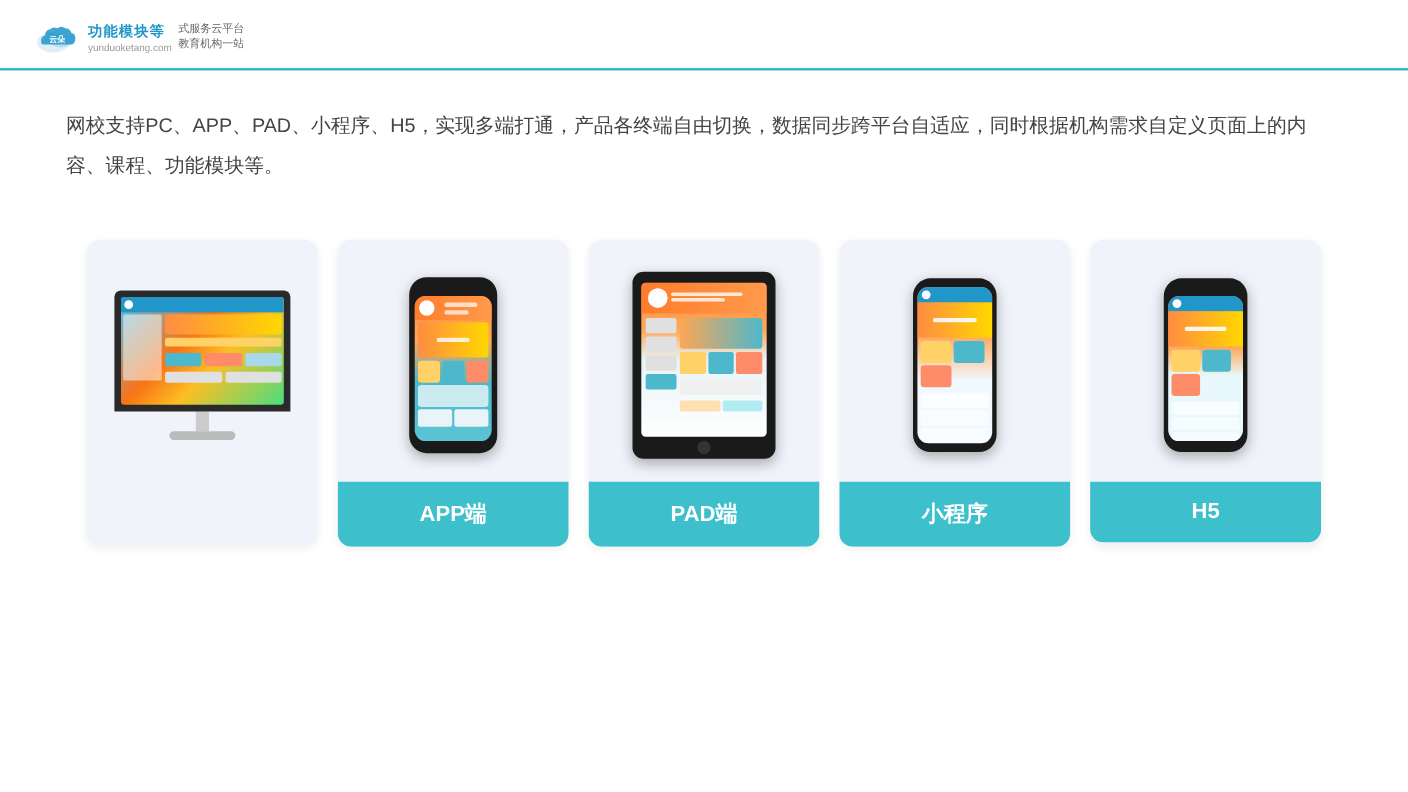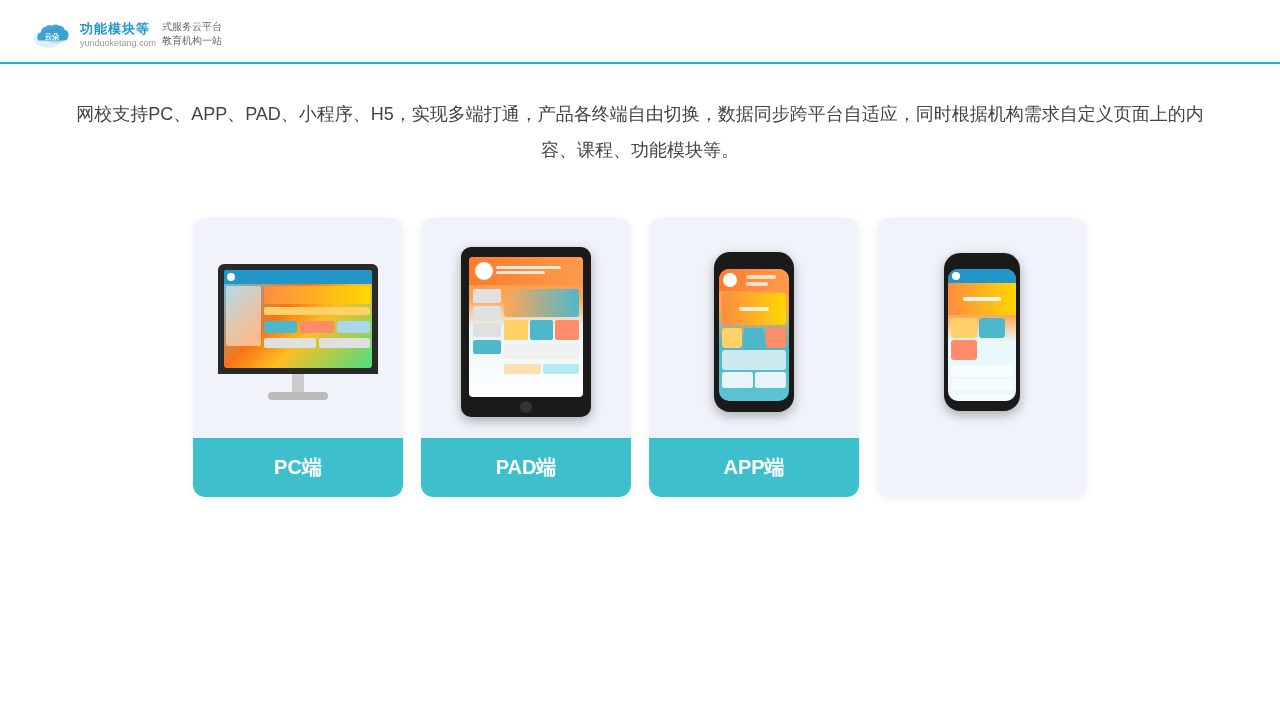--- a/index.html
+++ b/index.html
@@ -73,21 +73,20 @@
       white-space: nowrap;
       line-height: 1.4;
     }
 
     
     .description {
       padding: 32px 60px 20px 60px;
       font-size: 18px;
       color: #444;
       line-height: 2;
-      text-align: center;
     }
 
     
     .cards-container {
       display: flex;
       justify-content: center;
       gap: 18px;
       padding: 20px 50px;
       margin-top: 10px;
     }
@@ -436,21 +435,53 @@
                   <div style="flex:1;height:10px;background:#e0e0e0;border-radius:2px;"></div>
                 </div>
               </div>
             </div>
           </div>
         </div>
         <div class="monitor-stand"></div>
         <div class="monitor-base"></div>
       </div>
     </div>
-    <div class="card-label">PC端</div>
+  </div>
+
+  <div class="card">
+    <div class="card-image-area">
+      <div class="phone-mockup">
+        <div class="phone-notch"></div>
+        <div class="phone-screen">
+          <div class="phone-screen-header">
+            <div class="phone-avatar-small"></div>
+            <div style="flex:1;padding-left:3px;">
+              <div class="phone-screen-text-line" style="width:70%;"></div>
+              <div class="phone-screen-text-line" style="width:50%;"></div>
+            </div>
+          </div>
+          <div style="padding:2px 3px;">
+            <div style="height:32px;background:linear-gradient(to right,#ff8c42,#ffd700);border-radius:3px;margin-bottom:3px;display:flex;align-items:center;justify-content:center;">
+              <div style="width:30px;height:4px;background:rgba(255,255,255,0.8);border-radius:2px;"></div>
+            </div>
+            <div style="display:flex;gap:2px;margin-bottom:2px;">
+              <div style="flex:1;height:20px;background:#ffd166;border-radius:3px;"></div>
+              <div style="flex:1;height:20px;background:#4db8cc;border-radius:3px;"></div>
+              <div style="flex:1;height:20px;background:#ff8c69;border-radius:3px;"></div>
+            </div>
+            <div style="height:20px;background:rgba(255,255,255,0.7);border-radius:3px;margin-bottom:2px;"></div>
+            <div style="display:flex;gap:2px;">
+              <div style="flex:1;height:16px;background:#e8f4f8;border-radius:2px;"></div>
+              <div style="flex:1;height:16px;background:#e8f4f8;border-radius:2px;"></div>
+            </div>
+          </div>
+        </div>
+      </div>
+    </div>
+    <div class="card-label">APP端</div>
   </div>
 
   <div class="card">
     <div class="card-image-area">
       <div class="tablet-mockup">
         <div class="tablet-screen">
           <div class="tablet-screen-header">
             <div class="tablet-avatar"></div>
             <div class="tablet-text-block">
               <div class="tablet-text-line" style="width:80%;"></div>
@@ -480,51 +511,43 @@
           </div>
         </div>
         <div class="tablet-home-button"></div>
       </div>
     </div>
     <div class="card-label">PAD端</div>
   </div>
 
   <div class="card">
     <div class="card-image-area">
-      <div class="phone-mockup">
-        <div class="phone-notch"></div>
-        <div class="phone-screen">
-          <div class="phone-screen-header">
-            <div class="phone-avatar-small"></div>
-            <div style="flex:1;padding-left:3px;">
-              <div class="phone-screen-text-line" style="width:70%;"></div>
-              <div class="phone-screen-text-line" style="width:50%;"></div>
-            </div>
+      <div class="miniapp-phone">
+        <div class="miniapp-screen">
+          <div style="height:14px;background:#2196c9;display:flex;align-items:center;padding:0 4px;">
+            <div style="width:8px;height:8px;border-radius:50%;background:white;"></div>
+          </div>
+          <div style="height:32px;background:linear-gradient(to right,#ff8c42,#ffd700);display:flex;align-items:center;justify-content:center;padding:3px;">
+            <div style="width:40px;height:4px;background:rgba(255,255,255,0.9);border-radius:2px;"></div>
+          </div>
+          <div style="padding:3px;display:flex;gap:2px;flex-wrap:wrap;">
+            <div style="width:28px;height:20px;background:#ffd166;border-radius:3px;"></div>
+            <div style="width:28px;height:20px;background:#4db8cc;border-radius:3px;"></div>
+            <div style="width:28px;height:20px;background:#ff8c69;border-radius:3px;"></div>
           </div>
           <div style="padding:2px 3px;">
-            <div style="height:32px;background:linear-gradient(to right,#ff8c42,#ffd700);border-radius:3px;margin-bottom:3px;display:flex;align-items:center;justify-content:center;">
-              <div style="width:30px;height:4px;background:rgba(255,255,255,0.8);border-radius:2px;"></div>
-            </div>
-            <div style="display:flex;gap:2px;margin-bottom:2px;">
-              <div style="flex:1;height:20px;background:#ffd166;border-radius:3px;"></div>
-              <div style="flex:1;height:20px;background:#4db8cc;border-radius:3px;"></div>
-              <div style="flex:1;height:20px;background:#ff8c69;border-radius:3px;"></div>
-            </div>
-            <div style="height:20px;background:rgba(255,255,255,0.7);border-radius:3px;margin-bottom:2px;"></div>
-            <div style="display:flex;gap:2px;">
-              <div style="flex:1;height:16px;background:#e8f4f8;border-radius:2px;"></div>
-              <div style="flex:1;height:16px;background:#e8f4f8;border-radius:2px;"></div>
-            </div>
+            <div style="height:14px;background:rgba(255,255,255,0.7);border-radius:2px;margin-bottom:2px;"></div>
+            <div style="height:14px;background:rgba(255,255,255,0.5);border-radius:2px;margin-bottom:2px;"></div>
+            <div style="height:14px;background:rgba(255,255,255,0.5);border-radius:2px;"></div>
           </div>
         </div>
       </div>
     </div>
-    <div class="card-label">APP端</div>
+    <div class="card-label">小程序</div>
   </div>
-
 
   <div class="card">
     <div class="card-image-area">
       <div class="h5-phone">
         <div class="h5-notch"></div>
         <div class="h5-screen">
           <div style="height:14px;background:#2196c9;display:flex;align-items:center;padding:0 4px;">
             <div style="width:8px;height:8px;border-radius:50%;background:white;"></div>
           </div>
           <div style="height:32px;background:linear-gradient(to right,#ff8c42,#ffd700);display:flex;align-items:center;justify-content:center;padding:3px;">
@@ -536,15 +559,16 @@
             <div style="width:26px;height:20px;background:#ff8c69;border-radius:3px;"></div>
           </div>
           <div style="padding:2px 3px;">
             <div style="height:12px;background:rgba(255,255,255,0.7);border-radius:2px;margin-bottom:2px;"></div>
             <div style="height:12px;background:rgba(255,255,255,0.5);border-radius:2px;margin-bottom:2px;"></div>
             <div style="height:12px;background:rgba(255,255,255,0.5);border-radius:2px;"></div>
           </div>
         </div>
       </div>
     </div>
+    <div class="card-label">H5</div>
   </div>
 
 </div>
 
 </body></html>

